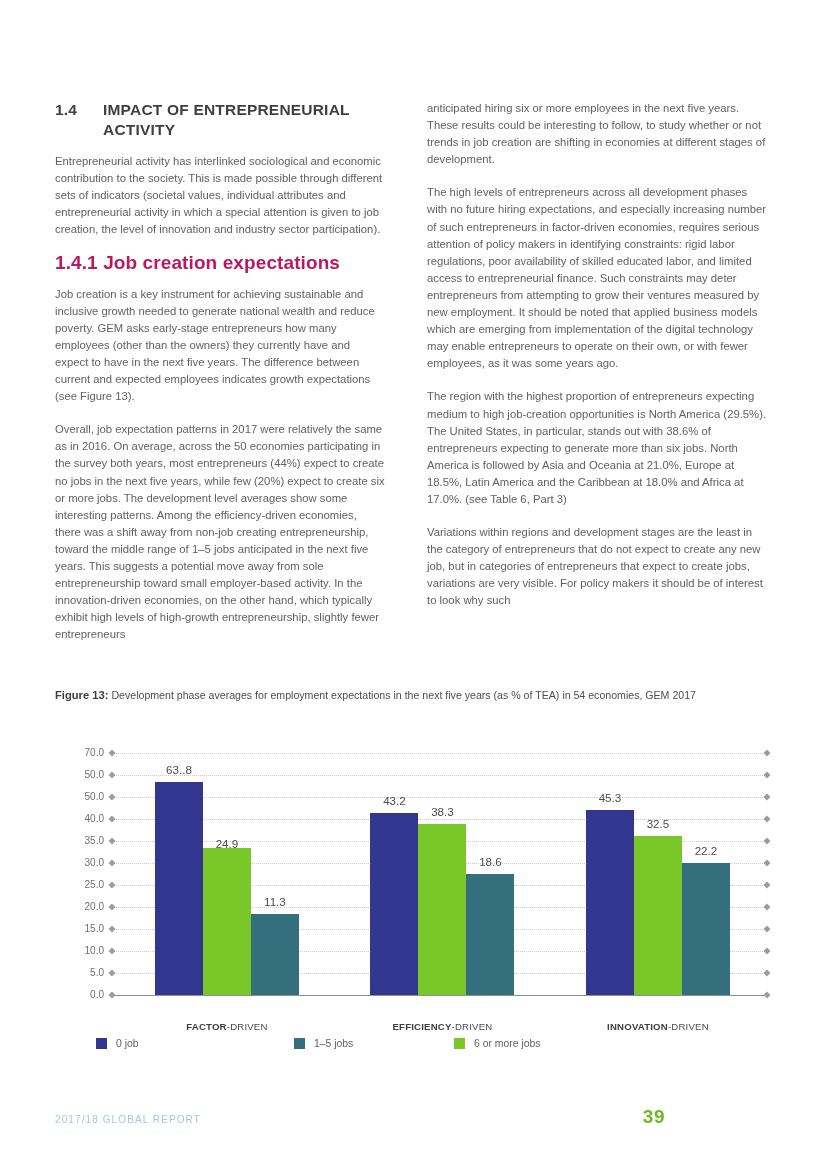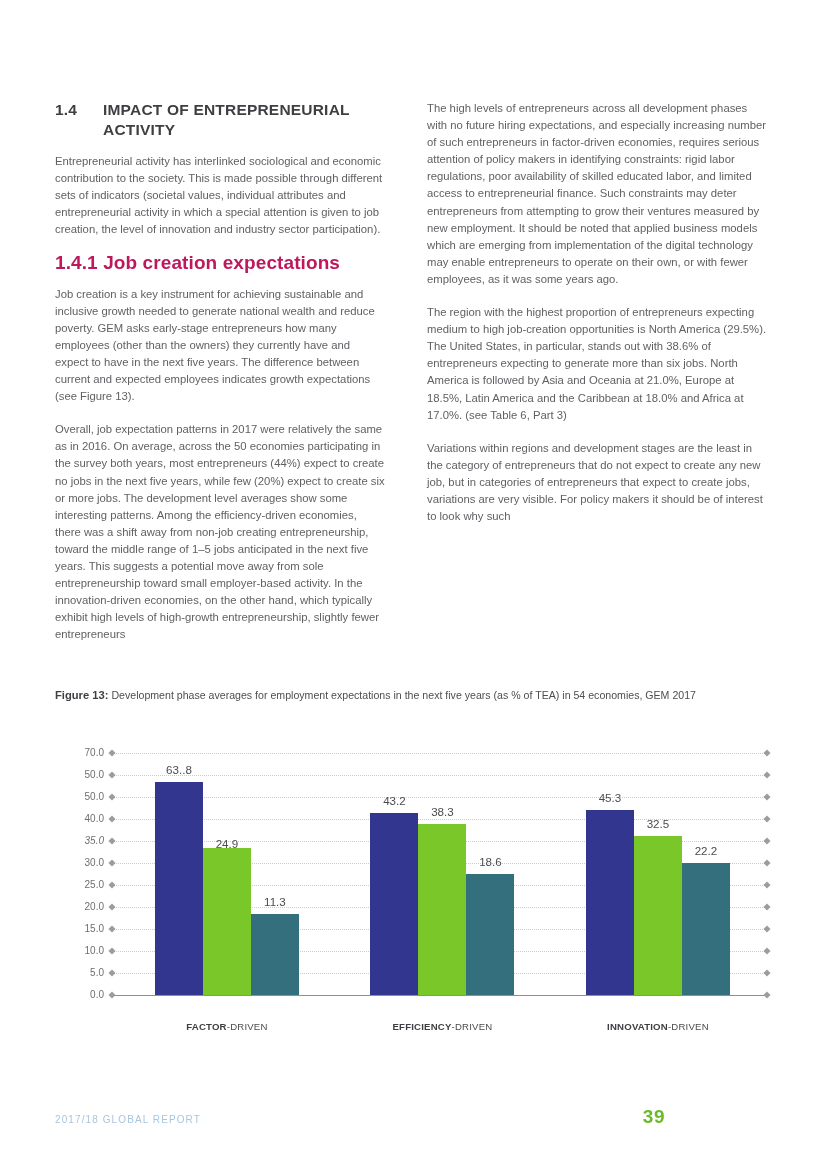--- a/index.html
+++ b/index.html
@@ -209,20 +209,21 @@
   </div>
 
   <div class="col col-left">
     <p>Entrepreneurial activity has interlinked sociological and economic contribution to the society. This is made possible through different sets of indicators (societal values, individual attributes and entrepreneurial activity in which a special attention is given to job creation, the level of innovation and industry sector participation).</p>
     <div class="subhead">1.4.1 Job creation expectations</div>
     <p>Job creation is a key instrument for achieving sustainable and inclusive growth needed to generate national wealth and reduce poverty.  GEM asks early-stage entrepreneurs how many employees (other than the owners) they currently have and expect to have in the next five years. The difference between current and expected employees indicates growth expectations (see Figure 13).</p>
     <p>Overall, job expectation patterns in 2017 were relatively the same as in 2016. On average, across the 50 economies participating in the survey both years, most entrepreneurs (44%) expect to create no jobs in the next five years, while few (20%) expect to create six or more jobs. The development level averages show some interesting patterns. Among the efficiency-driven economies, there was a shift away from non-job creating entrepreneurship, toward the middle range of 1–5 jobs anticipated in the next five years. This suggests a potential move away from sole entrepreneurship toward small employer-based activity. In the innovation-driven economies, on the other hand, which typically exhibit high levels of high-growth entrepreneurship, slightly fewer entrepreneurs</p>
   </div>
 
   <div class="col col-right">
+    <p>anticipated hiring six or more employees in the next five years. These results could be interesting to follow, to study whether or not trends in job creation are shifting in economies at different stages of development.</p>
     <p>The high levels of entrepreneurs across all development phases with no future hiring expectations, and especially increasing number of such entrepreneurs in factor-driven economies, requires serious attention of policy makers in identifying constraints: rigid labor regulations, poor availability of skilled educated labor, and limited access to entrepreneurial finance. Such constraints may deter entrepreneurs from attempting to grow their ventures measured by new employment. It should be noted that applied business models which are emerging from implementation of the digital technology may enable entrepreneurs to operate on their own, or with fewer employees, as it was some years ago.</p>
     <p>The region with the highest proportion of entrepreneurs expecting medium to high job-creation opportunities is North America (29.5%). The United States, in particular, stands out with 38.6% of entrepreneurs expecting to generate more than six jobs. North America is followed by Asia and Oceania at 21.0%, Europe at 18.5%, Latin America and the Caribbean at 18.0% and Africa at 17.0%. (see Table 6, Part 3)</p>
     <p>Variations within regions and development stages are the least in the category of entrepreneurs that do not expect to create any new job, but in categories of entrepreneurs that expect to create jobs, variations are very visible. For policy makers it should be of interest to look why such</p>
   </div>
 
   <div class="fig-caption">
     <b>Figure 13:</b>
     <span>Development phase averages for employment expectations in the next five years (as % of TEA) in 54 economies, GEM 2017</span>
   </div>
 
@@ -238,21 +239,21 @@
         <div class="tick-mark tick-right" style="top: 22px;"></div>
         <div class="gridline" style="top: 44px;"></div>
         <div class="ytick-label" style="top: 44px;">50.0</div>
         <div class="tick-mark tick-left" style="top: 44px;"></div>
         <div class="tick-mark tick-right" style="top: 44px;"></div>
         <div class="gridline" style="top: 66px;"></div>
         <div class="ytick-label" style="top: 66px;">40.0</div>
         <div class="tick-mark tick-left" style="top: 66px;"></div>
         <div class="tick-mark tick-right" style="top: 66px;"></div>
         <div class="gridline" style="top: 88px;"></div>
-        <div class="ytick-label" style="top: 88px; font-style: italic;">35.0</div>
+        <div class="ytick-label" style="top: 88px;">35.0</div>
         <div class="tick-mark tick-left" style="top: 88px;"></div>
         <div class="tick-mark tick-right" style="top: 88px;"></div>
         <div class="gridline" style="top: 110px;"></div>
         <div class="ytick-label" style="top: 110px;">30.0</div>
         <div class="tick-mark tick-left" style="top: 110px;"></div>
         <div class="tick-mark tick-right" style="top: 110px;"></div>
         <div class="gridline" style="top: 132px;"></div>
         <div class="ytick-label" style="top: 132px;">25.0</div>
         <div class="tick-mark tick-left" style="top: 132px;"></div>
         <div class="tick-mark tick-right" style="top: 132px;"></div>
@@ -293,17 +294,31 @@
         <div class="bar" style="left: 473.942px; width: 48px; height: 185.372px; background: rgb(51, 54, 142);"></div>
         <div class="bar-label" style="left: 497.942px; top: 37.628px;">45.3</div>
         <div class="bar" style="left: 521.942px; width: 48px; height: 158.994px; background: rgb(122, 199, 41);"></div>
         <div class="bar-label" style="left: 545.942px; top: 64.006px;">32.5</div>
         <div class="bar" style="left: 569.942px; width: 48px; height: 131.89px; background: rgb(51, 111, 125);"></div>
         <div class="bar-label" style="left: 593.942px; top: 91.11px;">22.2</div>
         <div class="cat-label" style="left: 545.942px;"><b>INNOVATION</b>-DRIVEN</div>
       </div>
   </div>
 
+  <div class="legend" id="chart-legend">
+      <div class="legend-item" style="left: 0px;">
+        <span class="legend-swatch" style="background: rgb(51, 54, 142);"></span>
+        <span>0 job</span>
+      </div>
+      <div class="legend-item" style="left: 198px;">
+        <span class="legend-swatch" style="background: rgb(51, 111, 125);"></span>
+        <span>1–5 jobs</span>
+      </div>
+      <div class="legend-item" style="left: 358px;">
+        <span class="legend-swatch" style="background: rgb(122, 199, 41);"></span>
+        <span>6 or more jobs</span>
+      </div>
+    </div>
 
   <div class="footer-left">2017/18 GLOBAL REPORT</div>
   <div class="footer-page">39</div>
 
 </div>
 
 </body></html>

